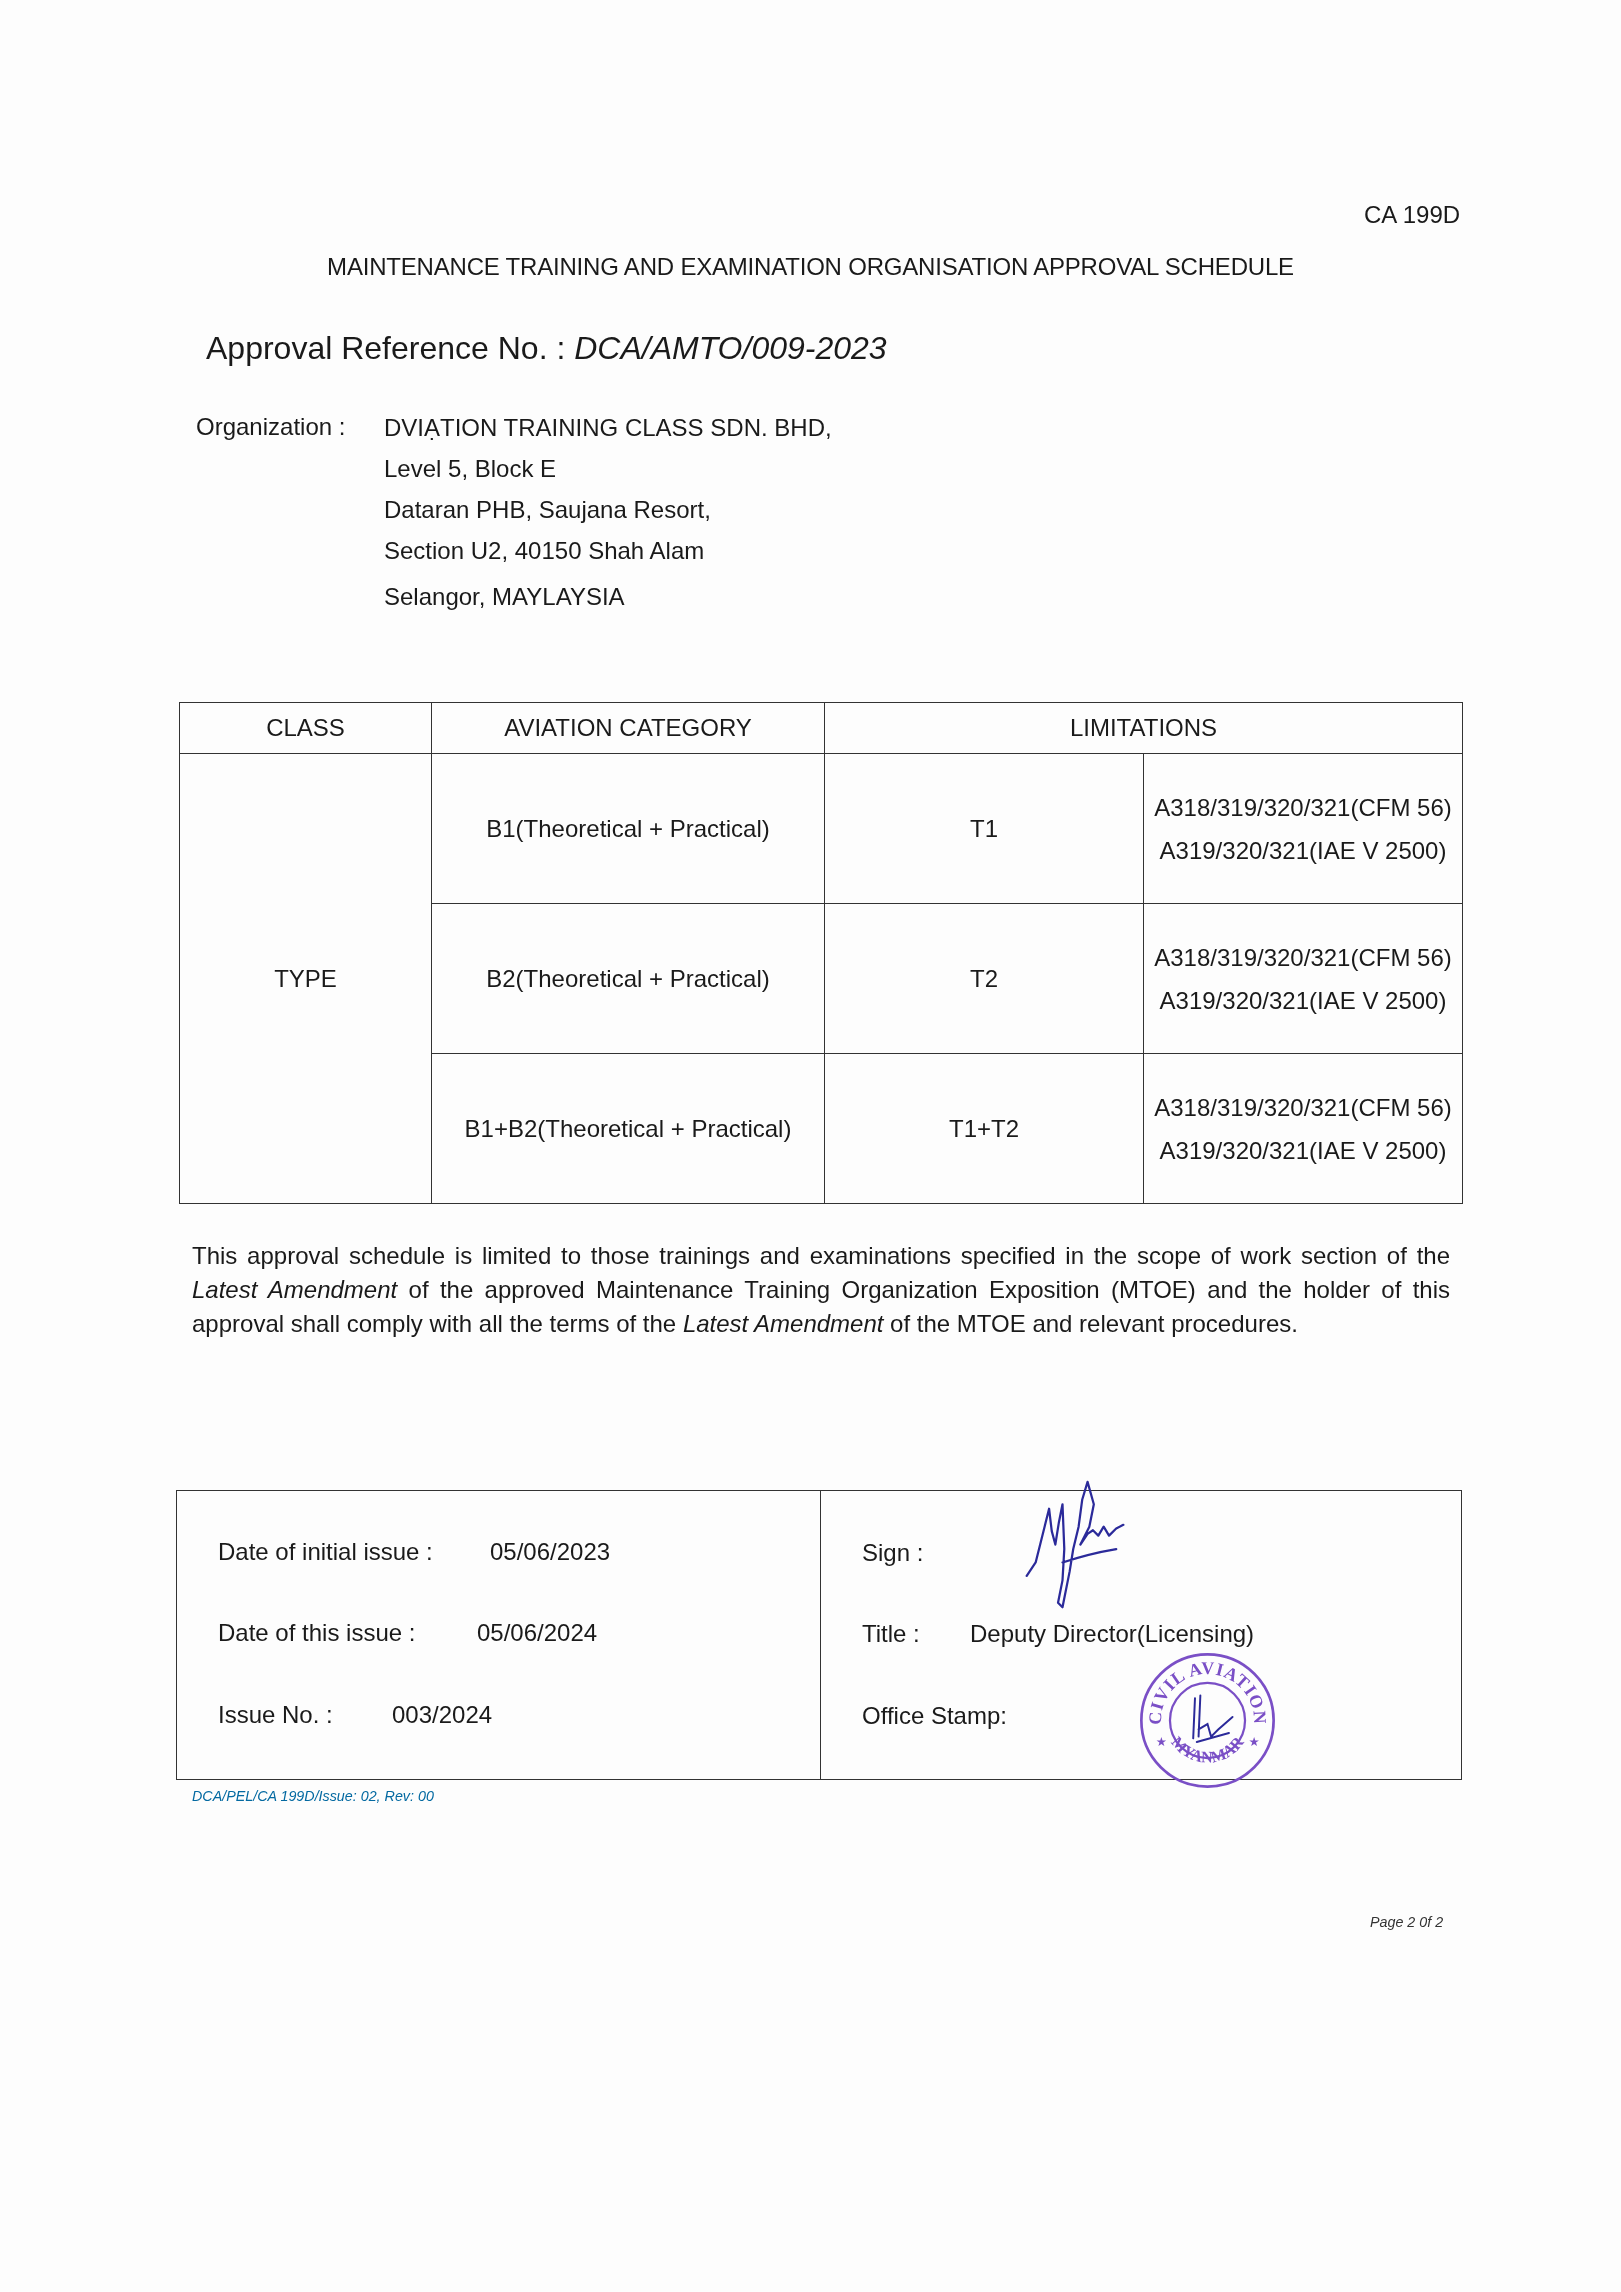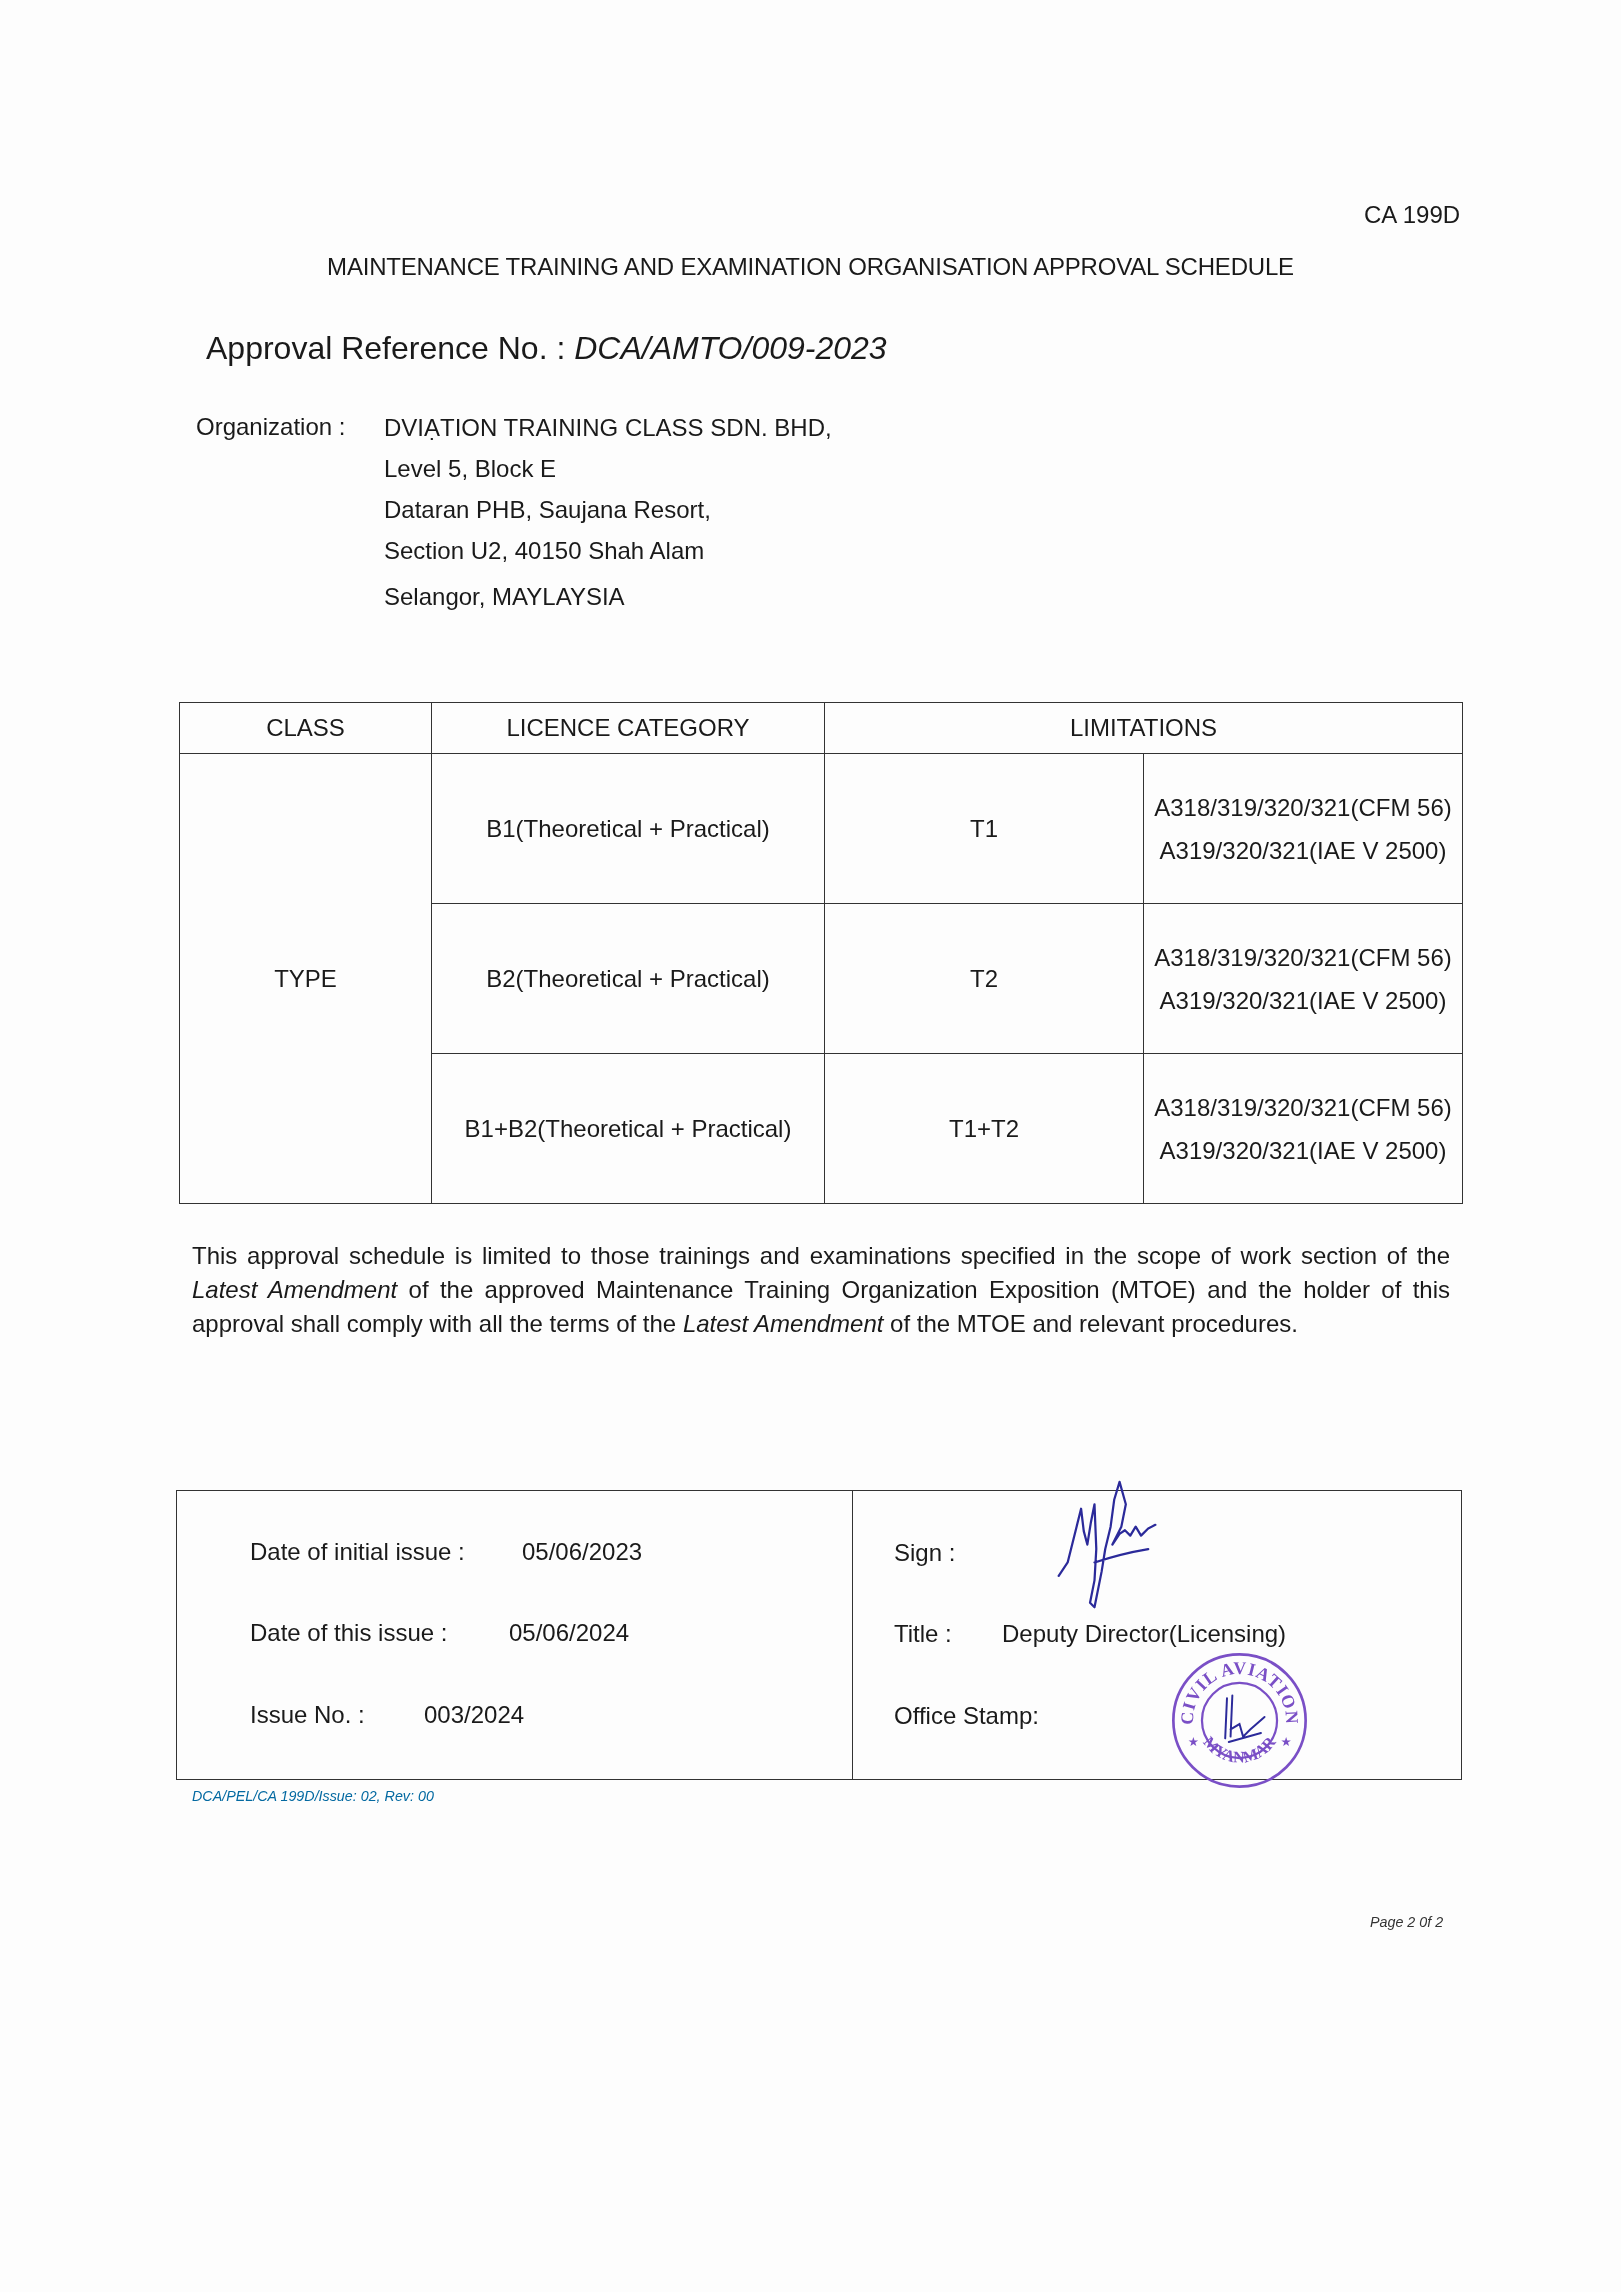--- a/index.html
+++ b/index.html
@@ -32,21 +32,21 @@
   table.limits tr.body td { height:147px; }
   .lim-line { line-height:43px; }
 
   .para {
     left:192px; top:1239px; width:1258px; font-size:24px; line-height:34px; text-align:justify;
   }
   .para i { font-style:italic; }
 
   .sig-box {
     position:absolute; left:176px; top:1490px; width:1286px; height:290px;
-    border:1.8px solid #333; box-sizing:border-box; display:flex;padding-left:32px;
+    border:1.8px solid #333; box-sizing:border-box; display:flex;
   }
   .sig-left { width:643px; border-right:1.8px solid #333; position:relative; }
   .sig-right { flex:1; position:relative; }
   .f-label { position:absolute; font-size:24px; }
   .f-value { position:absolute; font-size:24px; }
   .footer-code { left:192px; top:1788px; font-size:14.3px; font-style:italic; color:#0369a1; }
   .page-no { left:1370px; top:1914px; font-size:14.3px; font-style:italic; color:#333; }
   .signature { position:absolute; left:152px; top:-27px; }
   .stamp { position:absolute; left:315px; top:158px; }
 </style>
@@ -67,21 +67,21 @@
   <div>Level 5, Block E</div>
   <div>Dataran PHB, Saujana Resort,</div>
   <div>Section U2, 40150 Shah Alam</div>
   <div>Selangor, MAYLAYSIA</div>
 </div>
 
 <table class="limits">
   <tbody>
       <tr>
     <th style="width:249px">CLASS</th>
-    <th style="width:390px">LICENCE CATEGORY</th>
+    <th style="width:390px">AVIATION CATEGORY</th>
     <th colspan="2">LIMITATIONS</th>
   </tr>
   <tr class="body">
     <td class="cls" rowspan="3">TYPE</td>
     <td class="cat">B1(Theoretical + Practical)</td>
     <td class="t">T1</td>
     <td>
       <div class="lim-line">A318/319/320/321(CFM 56)</div>
       <div class="lim-line">A319/320/321(IAE V 2500)</div>
     </td>

